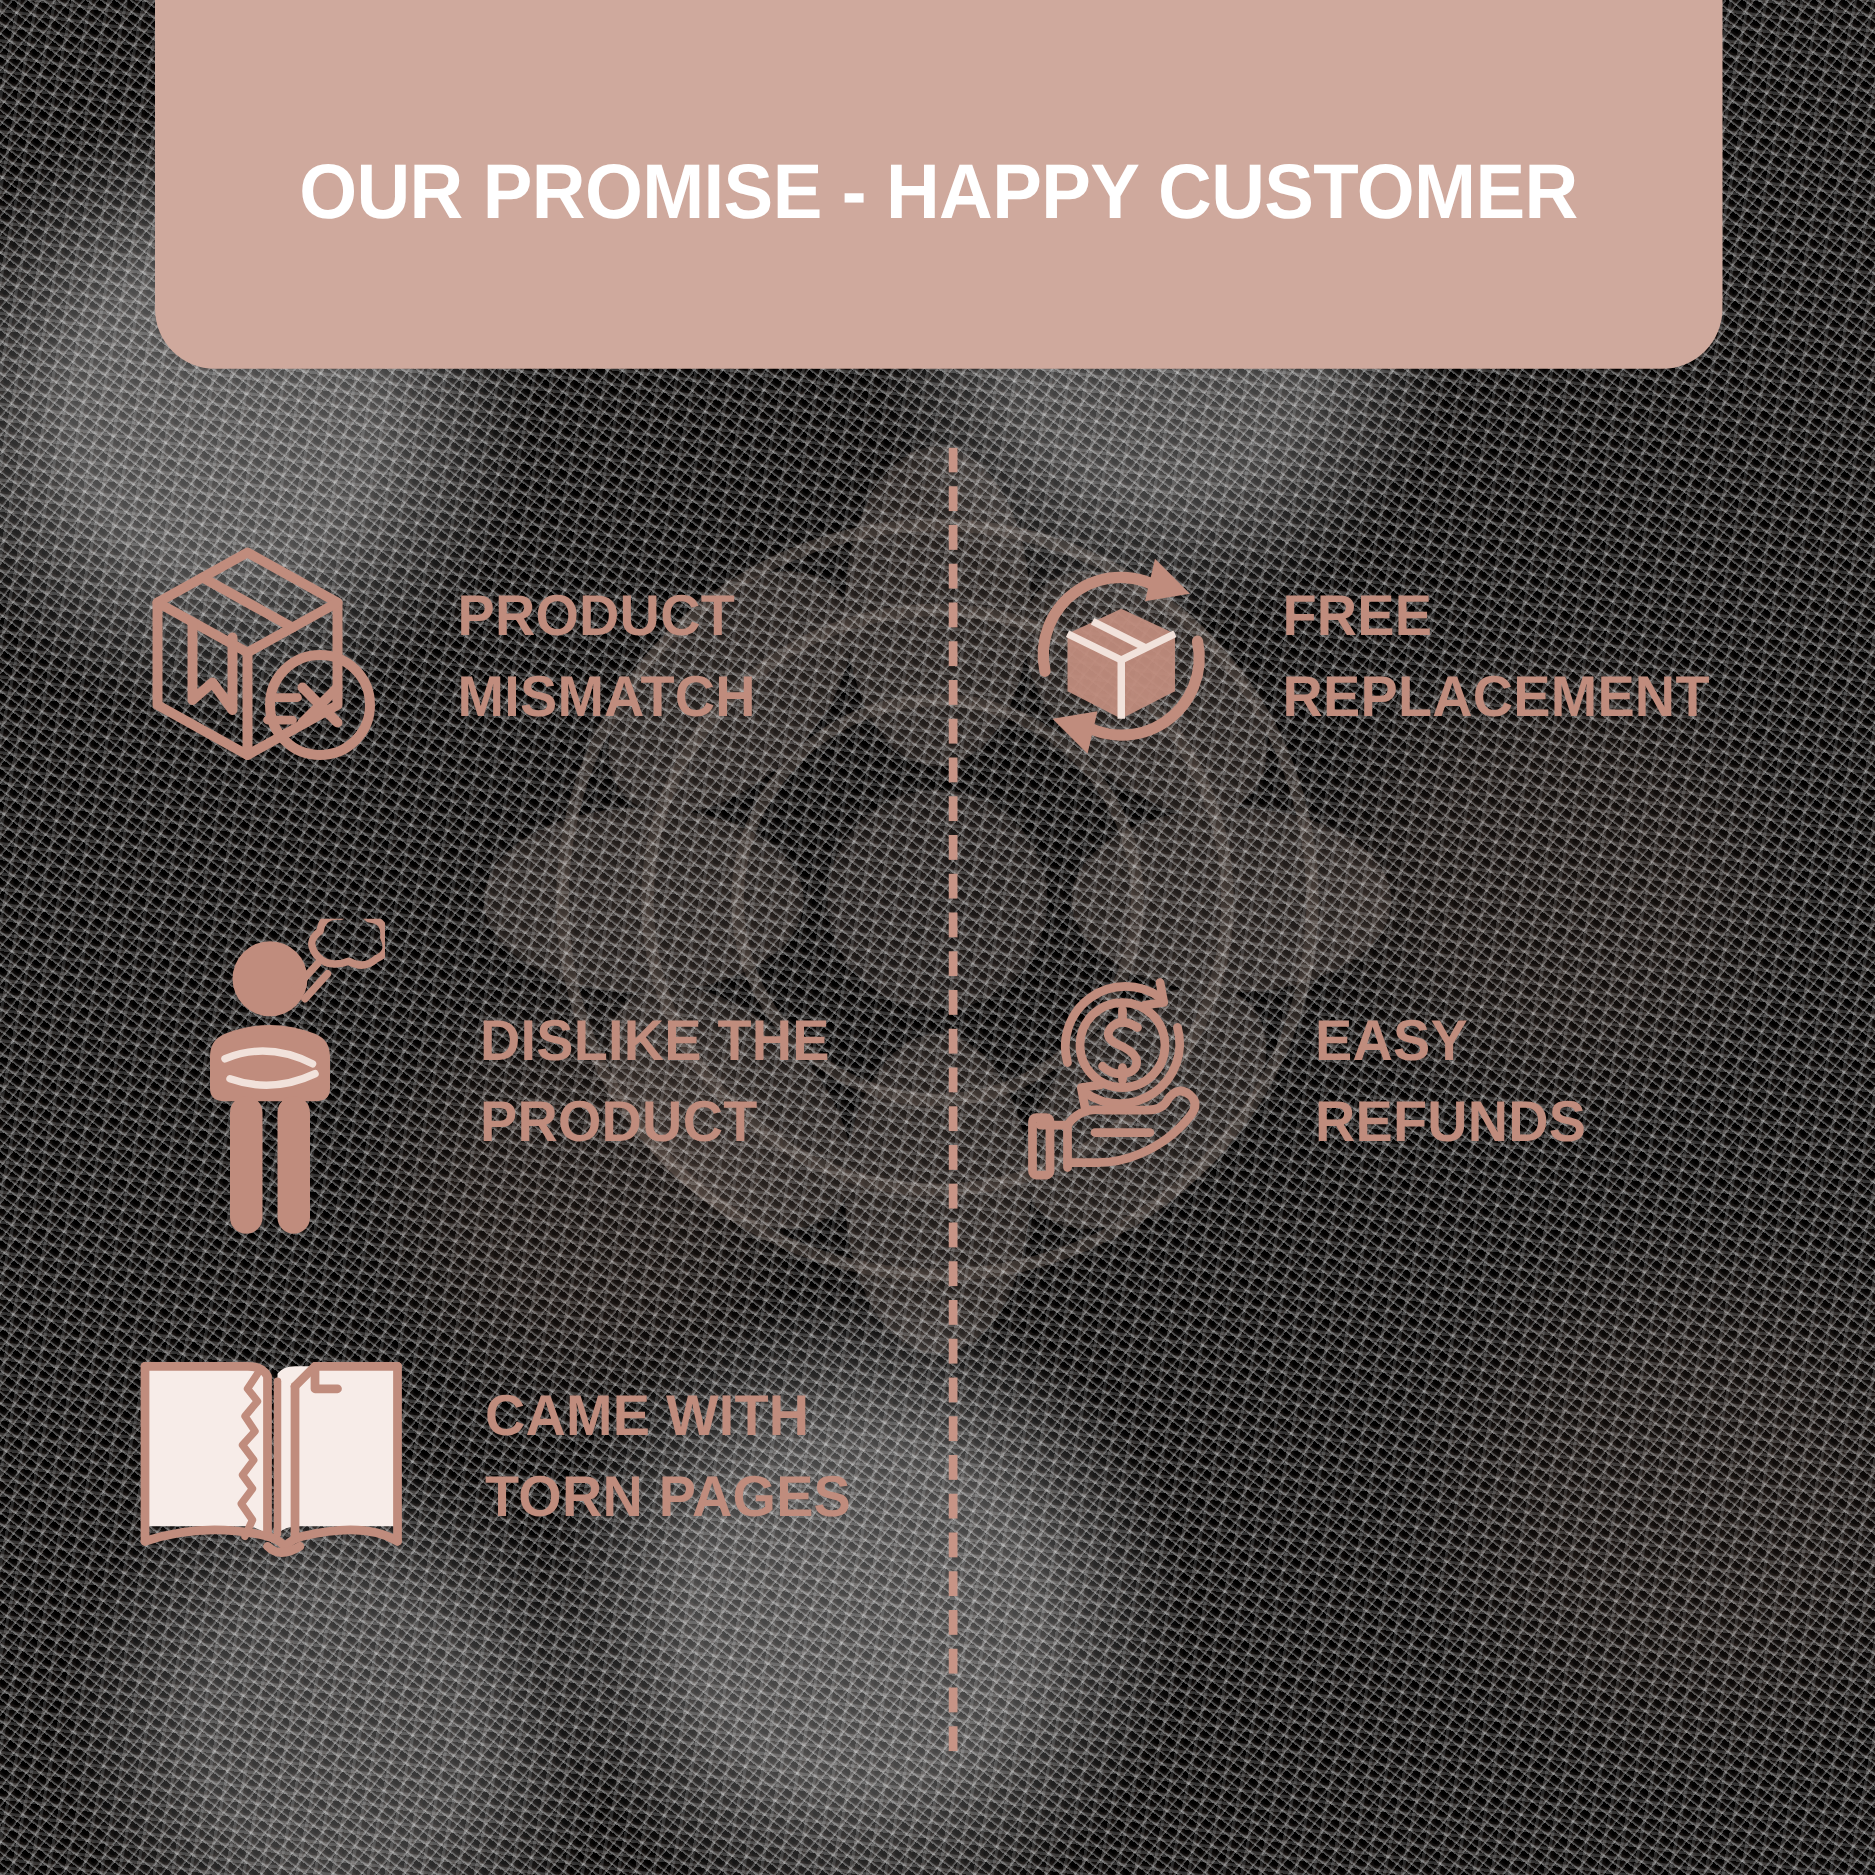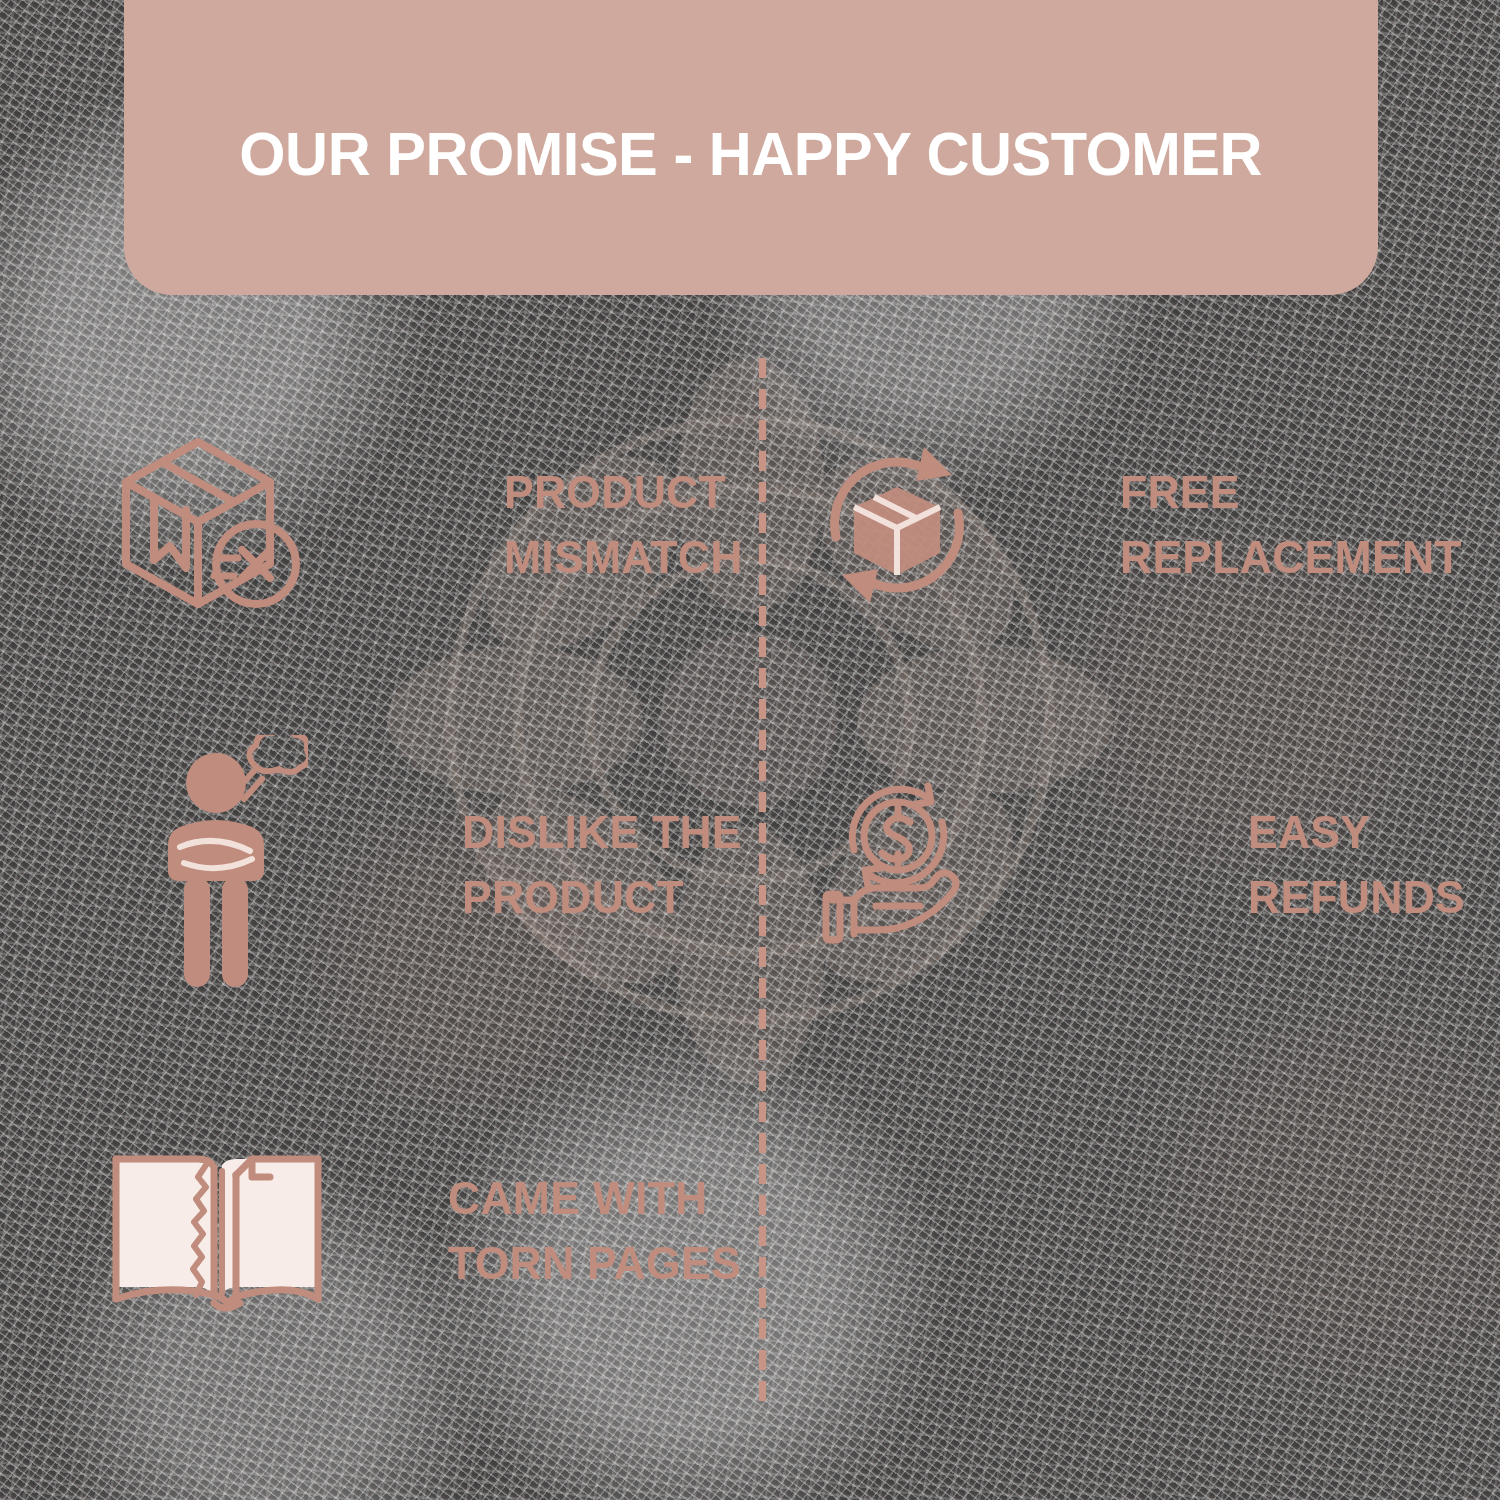--- a/index.html
+++ b/index.html
@@ -10,21 +10,21 @@
     width: 1500px;
     height: 1500px;
     overflow: hidden;
     font-family: "Liberation Sans", sans-serif;
   }
 
   #poster {
     position: relative;
     width: 1500px;
     height: 1500px;
-    background-color: #404040;
+    background-color: #000000;
     overflow: hidden;
   }
 
   
   .texture {
     position: absolute;
     inset: 0;
     pointer-events: none;
     background-image:
       repeating-linear-gradient(37deg,
@@ -114,21 +114,20 @@
     position: absolute;
     left: 0;
     top: 355px;
     width: 1500px;
     height: 1060px;
   }
   .cell {
     position: absolute;
     display: flex;
     align-items: center;
-    justify-content: space-between;
   }
   .cell-icon {
     flex: 0 0 auto;
     display: flex;
     align-items: center;
     justify-content: center;
   }
   .cell-label {
     color: #c08c7d;
     font-size: 46px;
@@ -138,21 +137,21 @@
     white-space: pre-line;
     transform: scaleX(0.97);
     transform-origin: left center;
   }
 
   
   .col-left  { left: 110px; width: 640px; }
   .col-right { left: 812px; width: 660px; }
   .row-1 { top: 45px;  height: 250px; }
   .row-2 { top: 370px; height: 280px; gap: 20px; }
-  .row-3 { top: 751px; height: 250px; }
+  .row-3 { top: 685px; height: 250px; }
 
   .gap-a .cell-label { margin-left: 56px; }
   .gap-b .cell-label { margin-left: 44px; }
 </style>
 </head>
 <body>
 
 <div id="poster">
 
   <svg class="watermark" viewBox="0 0 840 840" aria-hidden="true">

